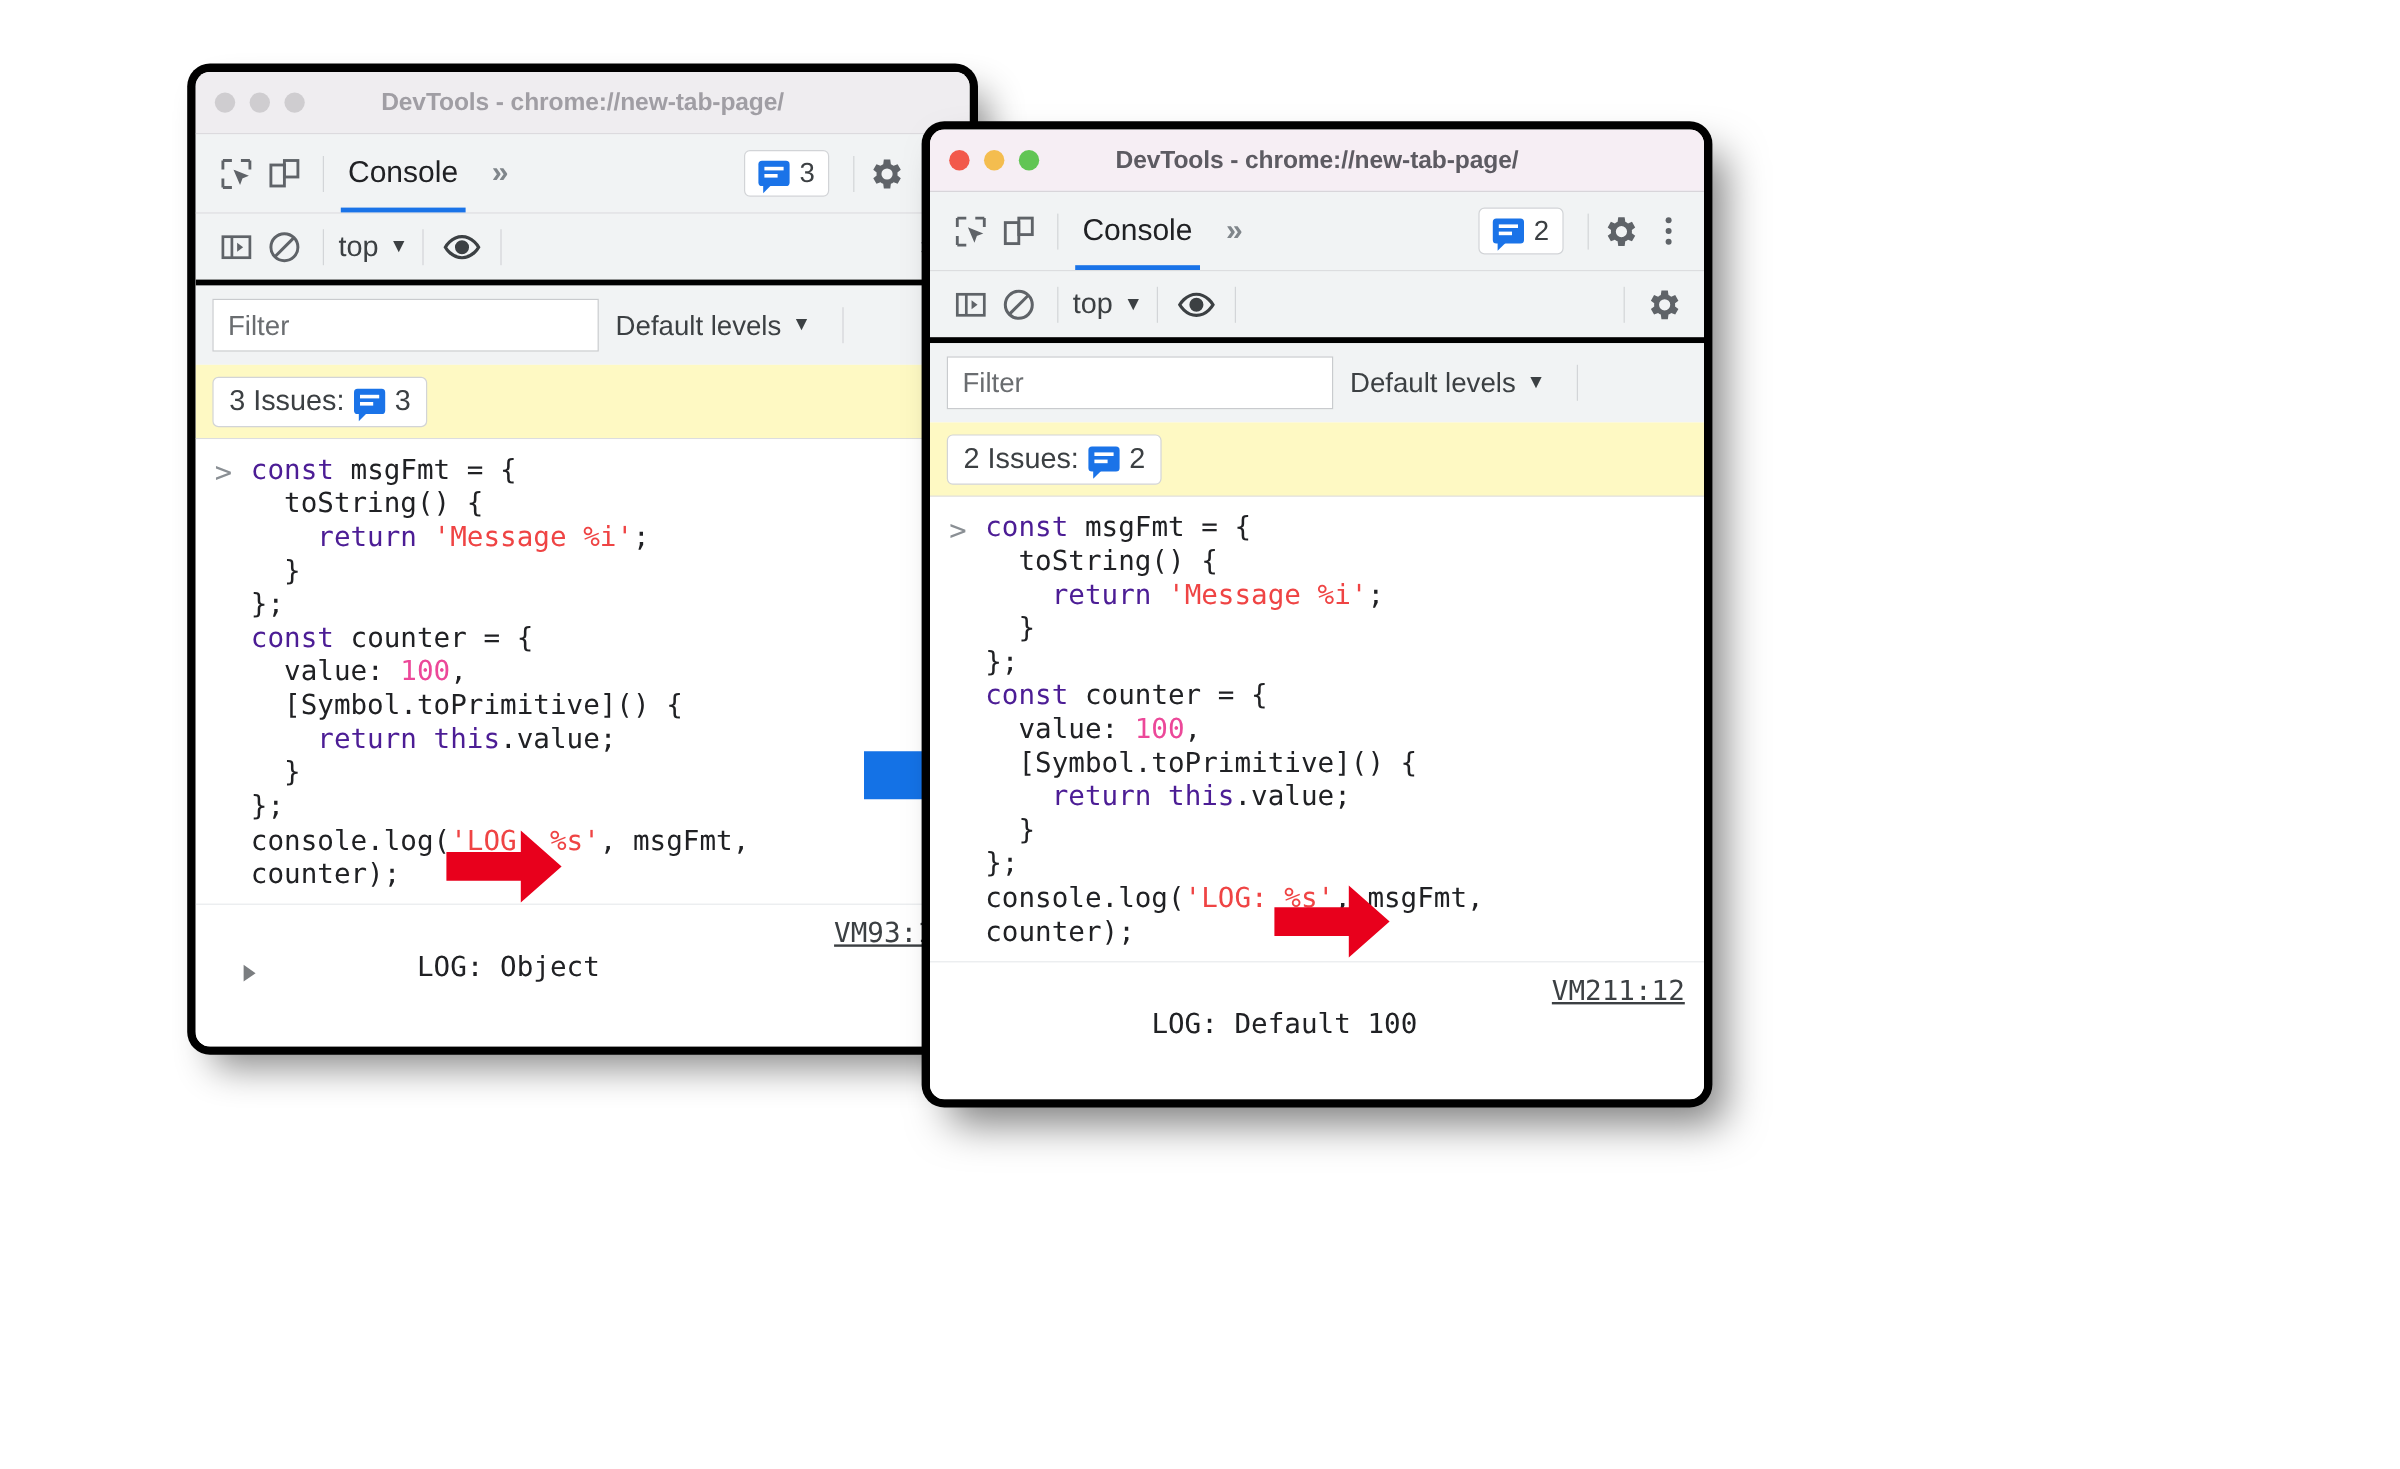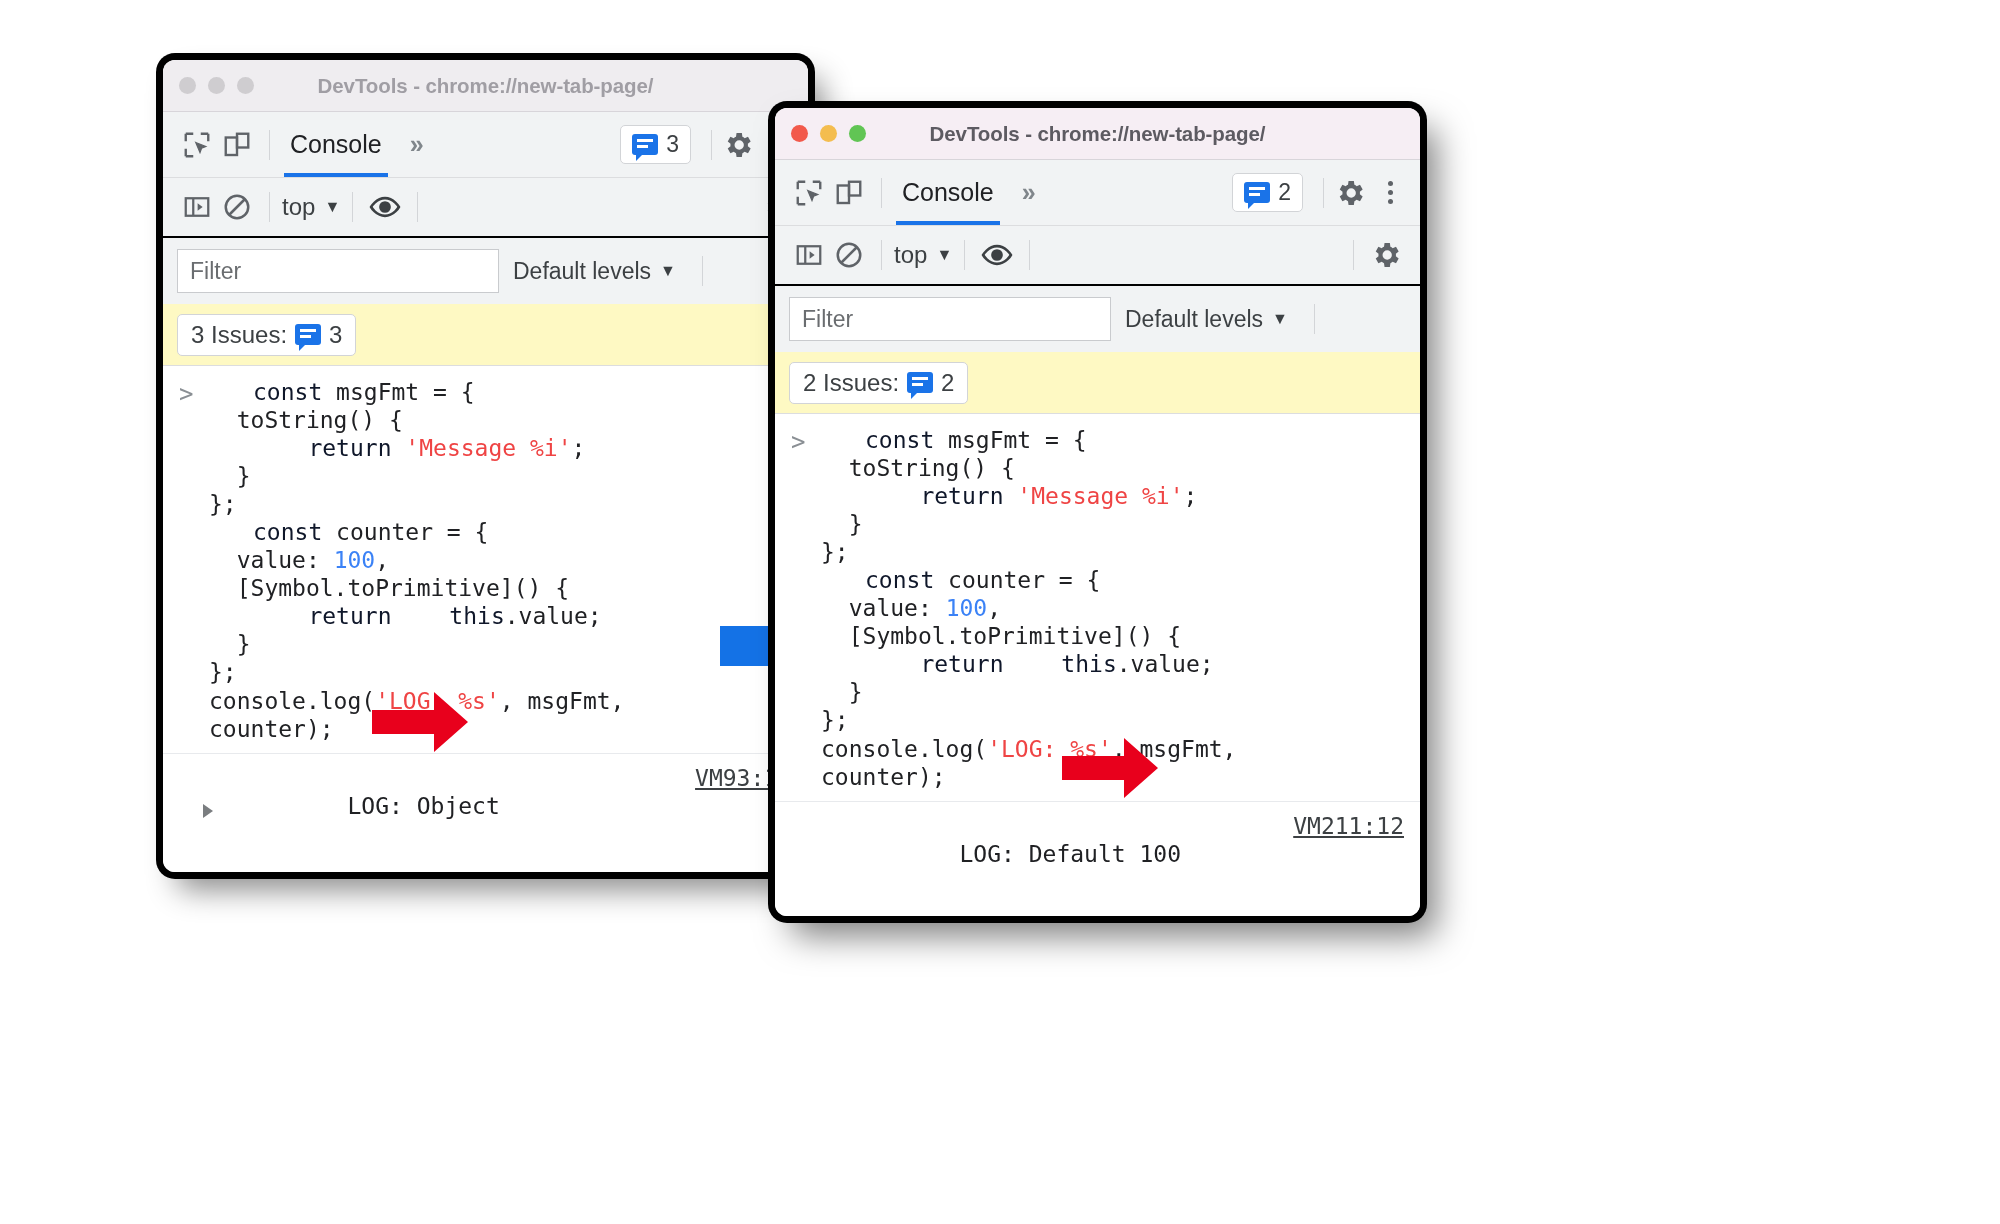--- a/index.html
+++ b/index.html
@@ -112,21 +112,21 @@
   }
   .speech i.l1 { top: 5px; }
   .speech i.l2 { top: 11px; right: 10px; }
   .kebab { display: flex; flex-direction: column; gap: 4px; align-items: center; }
   .kebab span { width: 5px; height: 5px; border-radius: 50%; background: #5f6368; display: block; }
 
   
   .console-toolbar {
     height: 60px; background: #f1f3f4;
     display: flex; align-items: center;
-    border-bottom: 2px solid #000000;
+    border-bottom: 5px solid #000000;
   }
   .top-sel { font-size: 24px; color: #3c4043; display: flex; align-items: center; gap: 9px; }
   .caret { font-size: 16px; color: #3c4043; }
 
   
   .filter-row {
     height: 66px; background: #f1f3f4;
     display: flex; align-items: center; padding: 0 0 0 14px;
     gap: 14px;
   }
@@ -155,23 +155,23 @@
     position: relative;
     flex: 1;
     overflow: hidden;
   }
   .cmd-block { padding: 12px 0 10px 0; position: relative; }
   .cmd-prompt {
     position: absolute; left: 16px; top: 14px;
     color: #8a8f94; font-size: 24px;
   }
   .code { padding-left: 46px; white-space: pre; color: #202124; }
-  .kw  { color: #0f172a; margin-left: 44px; }
+  .kw  { color: #4c1d95; }
   .str { color: #ef4444; }
-  .num { color: #3b82f6; }
+  .num { color: #ec4899; }
 
   .out-row {
     border-top: 1px solid #e8eaed;
     padding: 10px 16px 10px 46px;
     position: relative;
     color: #202124;
     white-space: pre-wrap;
   }
   .vm-link {
     position: absolute; right: 16px; top: 10px;

